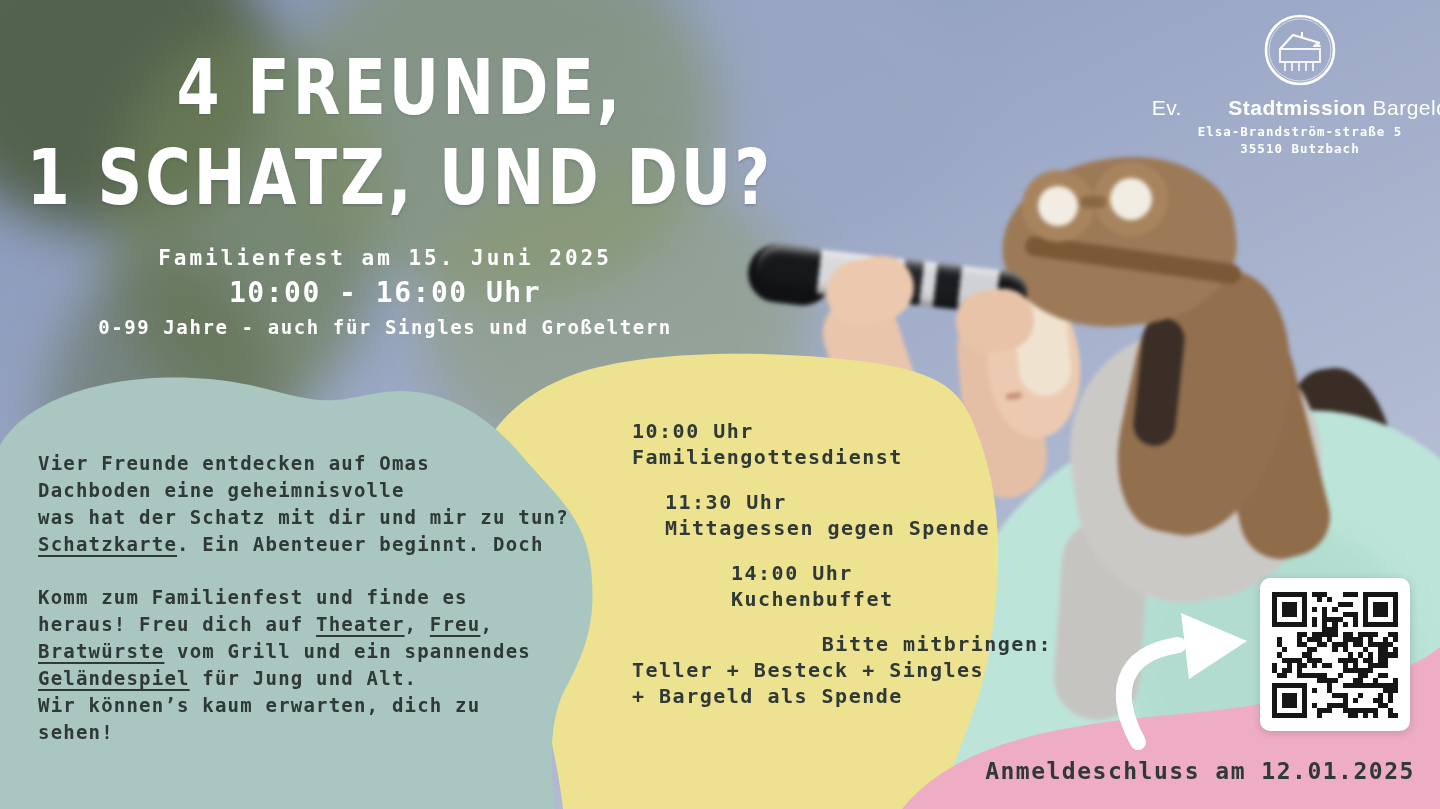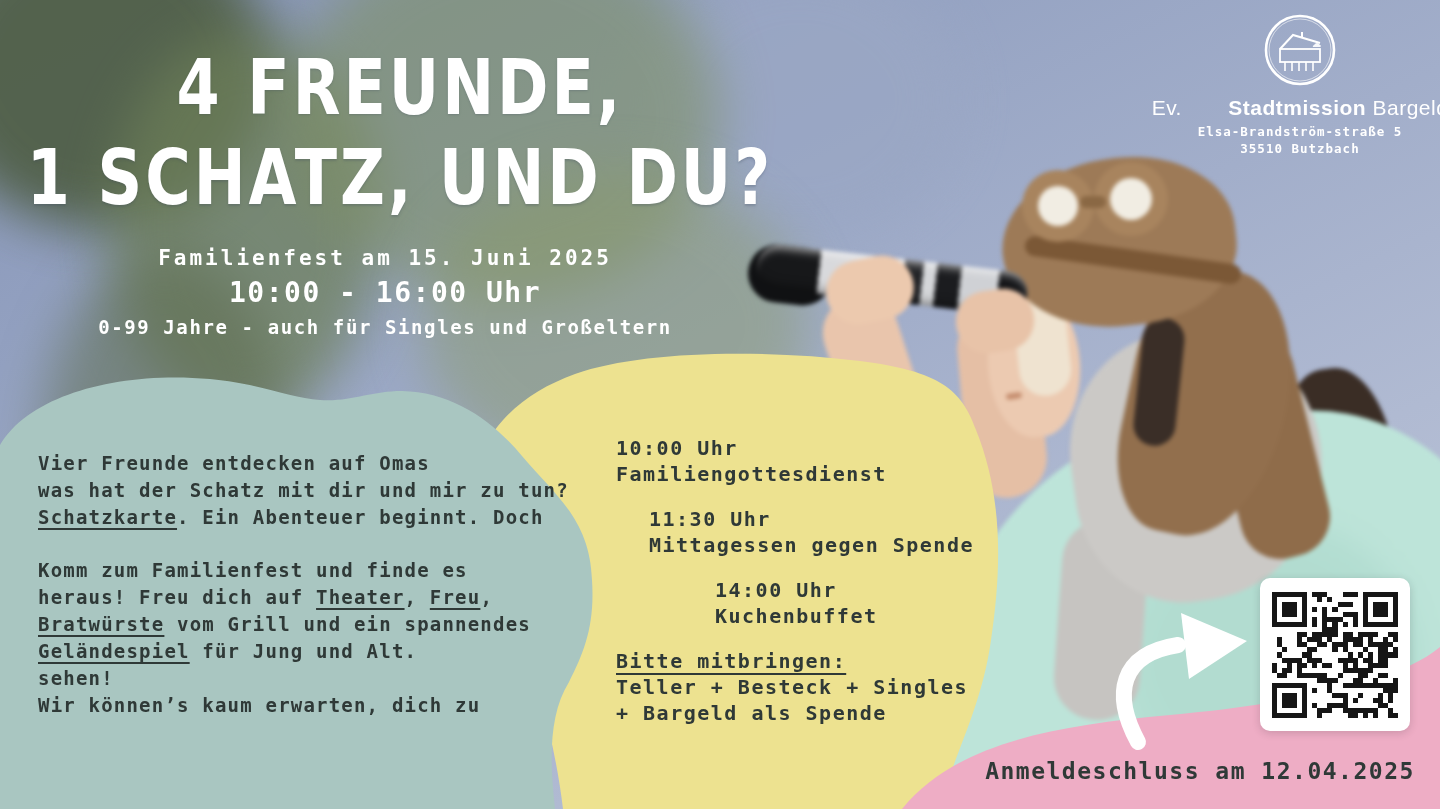--- a/index.html
+++ b/index.html
@@ -73,24 +73,24 @@
 
   .org{left:1140px;top:12px;width:320px;text-align:center;color:#fff;}
   .org-name{font-family:"Liberation Sans",sans-serif;font-size:21px;margin-top:4px;letter-spacing:.5px;}
   .org-name b{font-weight:700;margin-left:40px;}
   .org-addr{font-size:12.5px;font-weight:700;letter-spacing:1px;line-height:17px;margin-top:3px;}
 
   .intro{left:38px;top:450px;width:548px;font-size:19px;font-weight:700;line-height:27px;letter-spacing:1.2px;}
   .intro .para + .para{margin-top:26px;}
   .u{text-decoration:underline;text-decoration-thickness:2px;text-underline-offset:4px;}
 
-  .schedule{left:616px;top:418px;width:420px;font-size:20px;font-weight:700;line-height:26px;letter-spacing:1.5px;margin-top:17px;}
+  .schedule{left:632px;top:418px;width:420px;font-size:20px;font-weight:700;line-height:26px;letter-spacing:1.5px;}
   .sched-item{margin-bottom:19px;}
   .bring{margin-top:9px;}
-  .bring-head{text-decoration:underline;text-decoration-thickness:2px;text-underline-offset:5px;}
+  .bring-head{text-decoration-thickness:2px;text-underline-offset:5px;text-align:right;}
 
   .deadline{left:960px;top:758px;width:480px;text-align:center;
             font-size:23px;font-weight:700;letter-spacing:1.5px;}
 
   .qr-tile{left:1260px;top:578px;width:150px;height:153px;background:#fff;border-radius:10px;
            display:flex;align-items:center;justify-content:center;box-shadow:0 2px 8px rgba(40,30,40,.18);}
 </style>
 </head>
 <body>
 
@@ -176,30 +176,31 @@
     <div class="org-name"><span>Ev. </span><b>Stadtmission</b><span> Bargeld</span></div>
     <div class="org-addr">
       <div>Elsa-Brandström-straße 5</div>
       <div>35510 Butzbach</div>
     </div>
   </div>
 
   <div class="abs intro ink" id="intro">
       <div class="para">
         <div><span>Vier Freunde entdecken auf Omas</span></div>
+        <div><span>Dachboden eine geheimnisvolle</span></div>
         <div><span>was hat der Schatz mit dir und mir zu tun?</span></div>
         <div><span class="u">Schatzkarte</span><span>. Ein Abenteuer beginnt. Doch</span></div>
       </div>
       <div class="para">
         <div><span>Komm zum Familienfest und finde es</span></div>
         <div><span>heraus! Freu dich auf </span><span class="u">Theater</span><span>, </span><span class="u">Freu</span><span>,</span></div>
         <div><span class="u">Bratwürste</span><span> vom Grill und ein spannendes</span></div>
         <div><span class="u">Geländespiel</span><span> für Jung und Alt.</span></div>
+        <div><span>Wir können’s kaum erwarten, dich zu</span></div>
         <div><span>sehen!</span></div>
-        <div><span>Wir können’s kaum erwarten, dich zu</span></div>
       </div>
     </div>
 
   <div class="abs schedule ink" id="schedule">
       <div class="sched-item" style="margin-left: 0px;">
         <div>10:00 Uhr</div>
         <div>Familiengottesdienst</div>
       </div>
       <div class="sched-item" style="margin-left: 33px;">
         <div>11:30 Uhr</div>
@@ -519,15 +520,15 @@
         <rect x="9" y="24" width="1" height="1" fill="#161616"></rect>
         <rect x="15" y="24" width="1" height="1" fill="#161616"></rect>
         <rect x="16" y="24" width="1" height="1" fill="#161616"></rect>
         <rect x="18" y="24" width="1" height="1" fill="#161616"></rect>
         <rect x="20" y="24" width="1" height="1" fill="#161616"></rect>
         <rect x="23" y="24" width="1" height="1" fill="#161616"></rect>
         <rect x="24" y="24" width="1" height="1" fill="#161616"></rect>
       </svg>
   </div>
 
-  <div class="abs deadline ink">Anmeldeschluss am 12.04.2025</div>
+  <div class="abs deadline ink">Anmeldeschluss am 12.01.2025</div>
 
 </div>
 
 </body></html>

